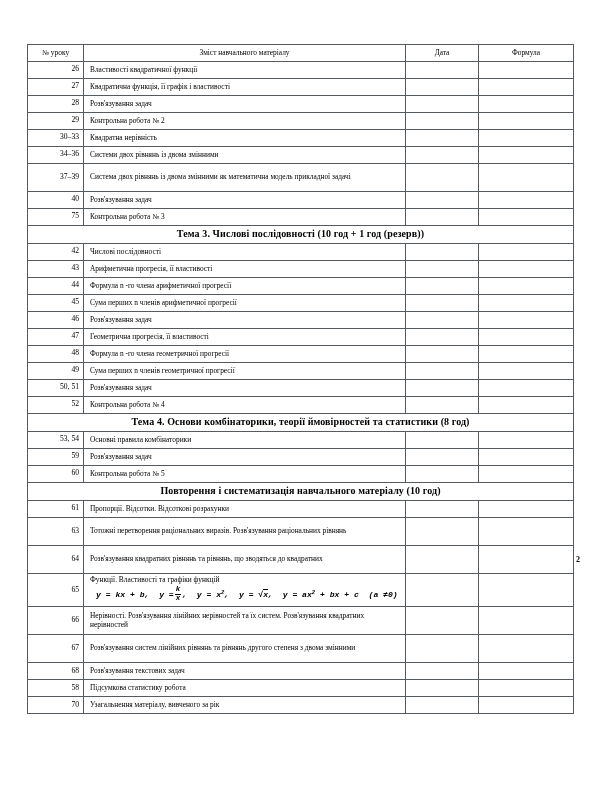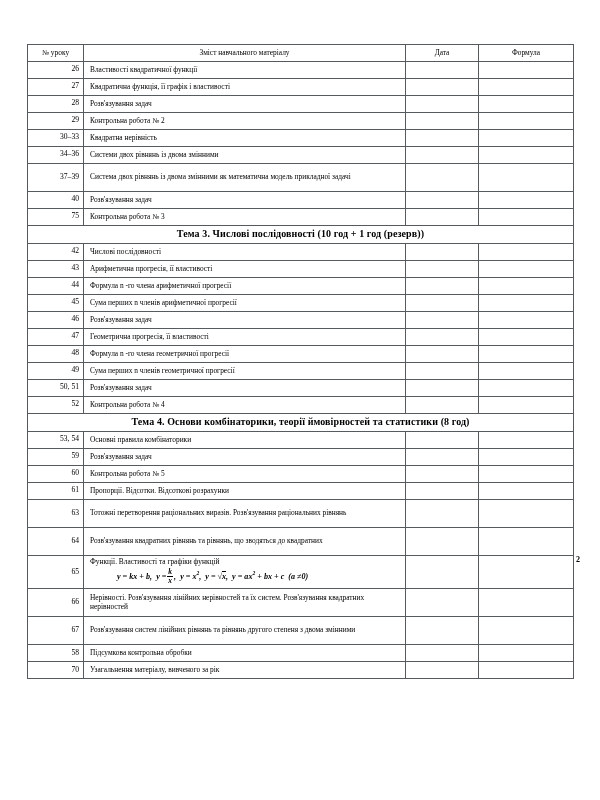--- a/index.html
+++ b/index.html
@@ -67,25 +67,25 @@
   td.theme {
     text-align: center;
     font-weight: bold;
     font-size: 10px;
     height: 14px;
     letter-spacing: 0.1px;
   }
 
   .formula {
     display: block;
-    margin: 2px 0 1px 27px;
+    margin: 2px 0 1px 6px;
     font-style: italic;
     font-size: 8.1px;
     white-space: nowrap;
-    font-family: Liberation Serif, serif;
+    font-family: Liberation Mono, monospace;
     font-weight: bold;
   }
   .frac {
     display: inline-block;
     vertical-align: middle;
     text-align: center;
     font-size: 7.4px;
     line-height: 1.05;
     position: relative;
     top: -0.5px;
@@ -256,20 +256,23 @@
           <td class="content">Розв'язування задач</td>
           <td class="blank"></td>
           <td class="blank"></td>
         </tr>
         <tr class="row-1line">
           <td class="num">60</td>
           <td class="content">Контрольна робота № 5</td>
           <td class="blank"></td>
           <td class="blank"></td>
         </tr>
+        <tr>
+          <td class="theme" colspan="4">Повторення і систематизація навчального матеріалу (10 год)</td>
+        </tr>
         <tr class="row-1line">
           <td class="num">61</td>
           <td class="content">Пропорції. Відсотки. Відсоткові розрахунки</td>
           <td class="blank"></td>
           <td class="blank"></td>
         </tr>
         <tr class="row-2line">
           <td class="num">63</td>
           <td class="content">Тотожні перетворення раціональних виразів. Розв'язування раціональних рівнянь</td>
           <td class="blank"></td>
@@ -293,22 +296,28 @@
           <td class="blank"></td>
           <td class="blank"></td>
         </tr>
         <tr class="row-2line">
           <td class="num">67</td>
           <td class="content">Розв'язування систем лінійних рівнянь та рівнянь другого степеня з двома змінними</td>
           <td class="blank"></td>
           <td class="blank"></td>
         </tr>
         <tr class="row-1line">
+          <td class="num">68</td>
+          <td class="content">Розв'язування текстових задач</td>
+          <td class="blank"></td>
+          <td class="blank"></td>
+        </tr>
+        <tr class="row-1line">
           <td class="num">58</td>
-          <td class="content">Підсумкова контрольна обробки</td>
+          <td class="content">Підсумкова статистику робота</td>
           <td class="blank"></td>
           <td class="blank"></td>
         </tr>
         <tr class="row-1line">
           <td class="num">70</td>
           <td class="content">Узагальнення матеріалу, вивченого за рік</td>
           <td class="blank"></td>
           <td class="blank"></td>
         </tr>
       </tbody>

